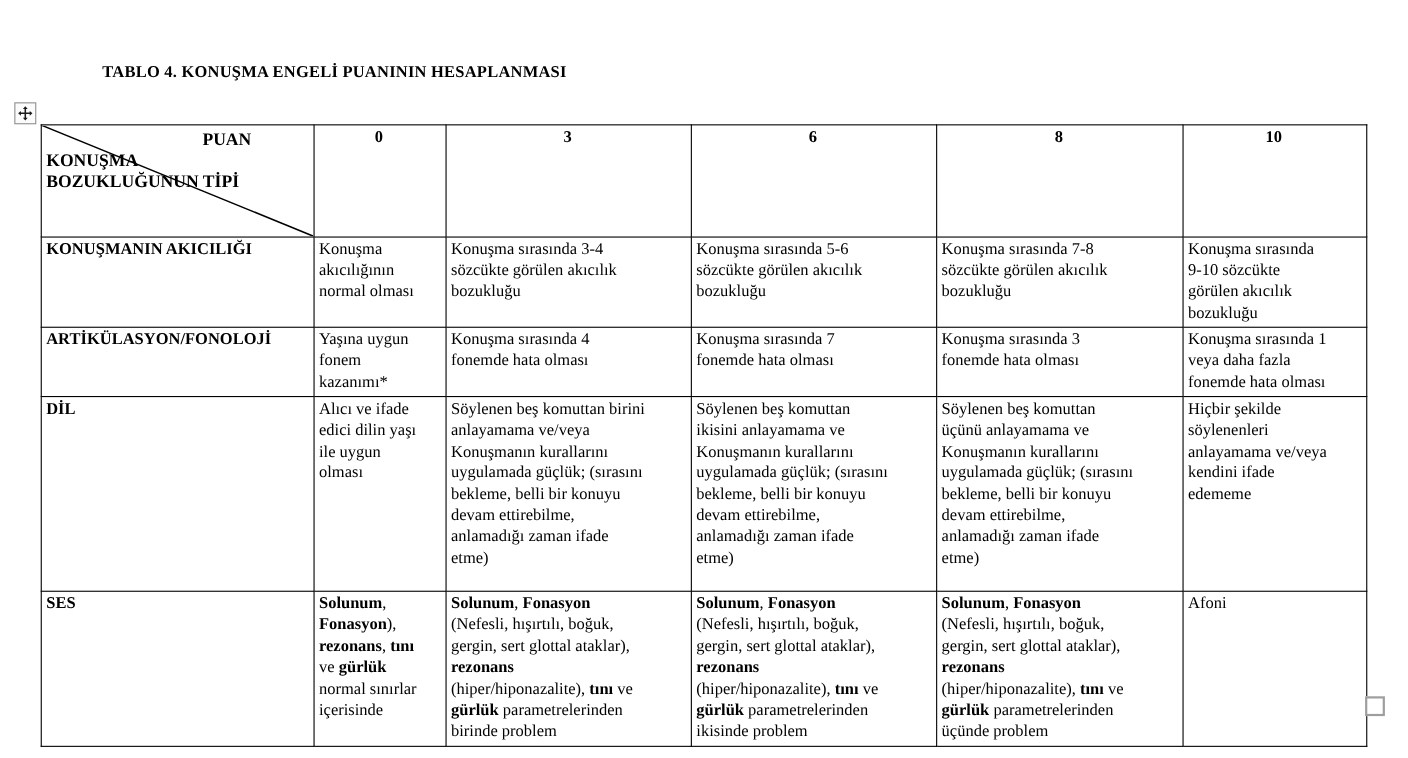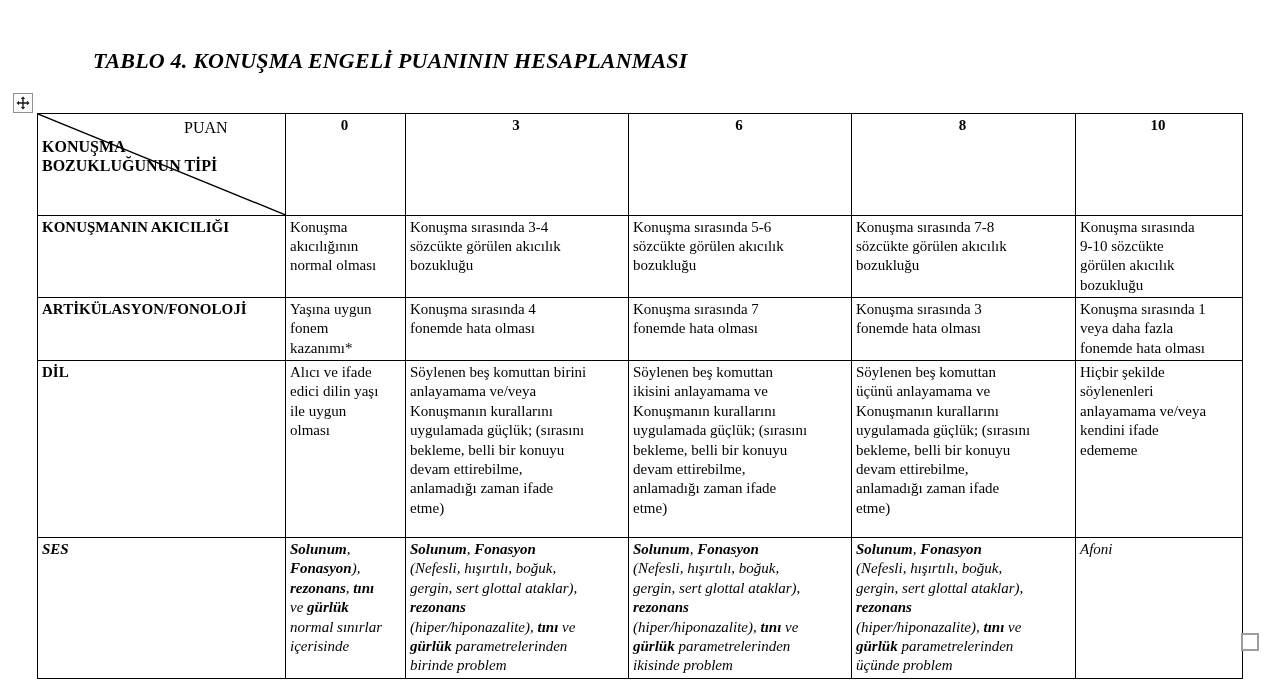--- a/index.html
+++ b/index.html
@@ -1,22 +1,22 @@
 <!DOCTYPE html>
 <html><head>
 <meta charset="utf-8">
 <style>
   html,body{margin:0;padding:0;}
   body{
     width:1280px;height:689px;background:#ffffff;color:#000;
     font-family:"Liberation Serif", serif;position:relative;overflow:hidden;
   }
   .doc-title{
-    position:absolute;left:93px;top:48px;
-    font-size:22px;font-weight:bold;letter-spacing:.2px;white-space:nowrap;font-style:italic;
+    position:absolute;left:93px;top:58px;
+    font-size:15px;font-weight:bold;letter-spacing:.2px;white-space:nowrap;
   }
   .move-handle{
     position:absolute;left:13px;top:93px;width:20px;height:20px;
     border:1px solid #8f8f8f;background:#fbfbfb;box-sizing:border-box;
     display:flex;align-items:center;justify-content:center;cursor:move;
   }
   .move-handle svg{width:14px;height:14px;display:block;}
   .resize-handle{
     position:absolute;left:1241px;top:633px;width:18px;height:18px;
     border:2px solid #9e9e9e;background:#fff;box-sizing:border-box;cursor:nwse-resize;
@@ -30,31 +30,31 @@
     padding:2px 6px 2px 4px;font-size:15px;line-height:1.29;
     white-space:pre-wrap;overflow:hidden;word-wrap:break-word;
   }
   td.score-cell{
     text-align:center;vertical-align:middle;font-weight:bold;padding:0;
   }
   td.type-cell{font-weight:bold;font-size:16px;line-height:1.2;}
   td.corner-cell{position:relative;padding:0;}
   .corner-svg{position:absolute;left:0;top:0;width:100%;height:100%;}
   .corner-score{
-    position:absolute;top:4px;left:146px;font-weight:normal;font-size:16px;
+    position:absolute;top:4px;left:146px;font-weight:bold;font-size:16px;
   }
   .corner-type{
     position:absolute;top:24px;left:4px;font-weight:bold;font-size:16px;
     line-height:1.18;white-space:pre-wrap;
   }
   tr.r-head{height:63px;}
   tr.r-akicilik{height:80px;margin-left:36px;}
   tr.r-artikulasyon{height:61px;}
   tr.r-dil{height:177px;margin-left:23px;}
-  tr.r-ses{height:141px;font-style:italic;}
+  tr.r-ses{height:141px;}
 </style>
 </head>
 <body>
 
 <div class="doc-title">TABLO 4. KONUŞMA ENGELİ PUANININ HESAPLANMASI</div>
 
 <div class="move-handle" title="">
   <span>
     <svg viewBox="0 0 14 14" aria-hidden="true">
       <path d="M7 .5 L9.2 3 L7.7 3 L7.7 6.3 L11 6.3 L11 4.8 L13.5 7 L11 9.2 L11 7.7 L7.7 7.7 L7.7 11 L9.2 11 L7 13.5 L4.8 11 L6.3 11 L6.3 7.7 L3 7.7 L3 9.2 L.5 7 L3 4.8 L3 6.3 L6.3 6.3 L6.3 3 L4.8 3 Z" fill="#1a1a1a"></path>

